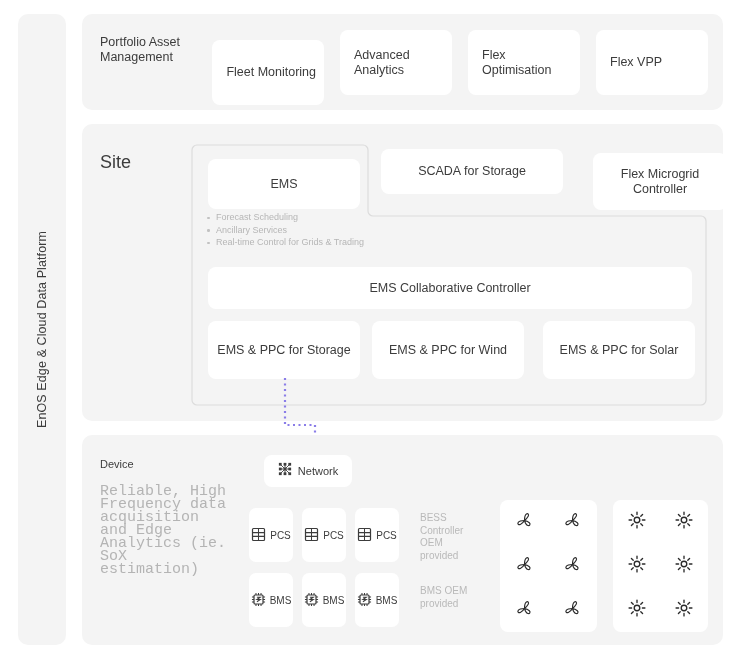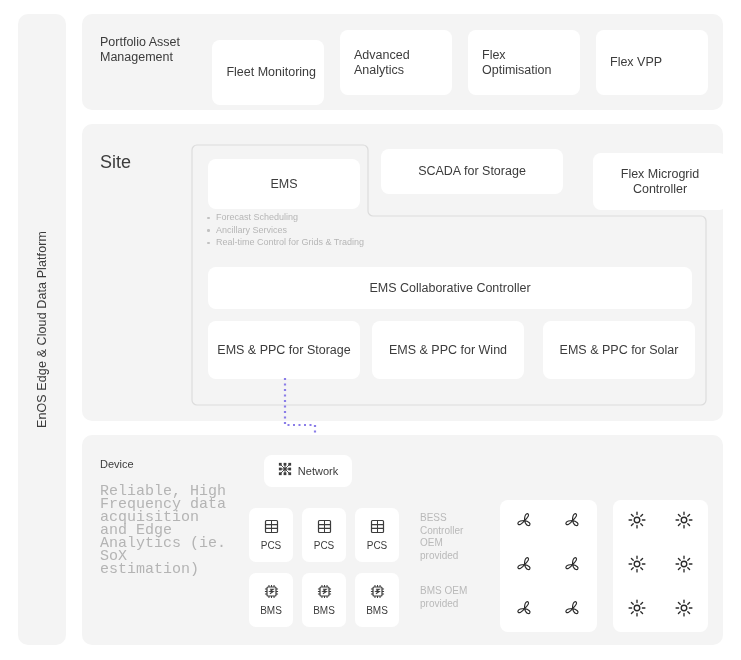--- a/index.html
+++ b/index.html
@@ -144,21 +144,21 @@
     display: flex; align-items: center; justify-content: center; gap: 6px;
     font-size: 11px; color: #3c3c3c;
   }
 
   .dev-tile {
     position: absolute;
     background: #fff;
     border-radius: 7px;
     width: 44px; height: 54px;
     display: flex;
-    flex-direction: column;
+    flex-direction: row;
     align-items: center;
     justify-content: center;
     gap: 4px;
     font-size: 10px;
     color: #3c3c3c;
   }
 
   #tile-pcs-1 { left: 249px; top: 508px; }
   #tile-pcs-2 { left: 302px; top: 508px; }
   #tile-pcs-3 { left: 355px; top: 508px; }

